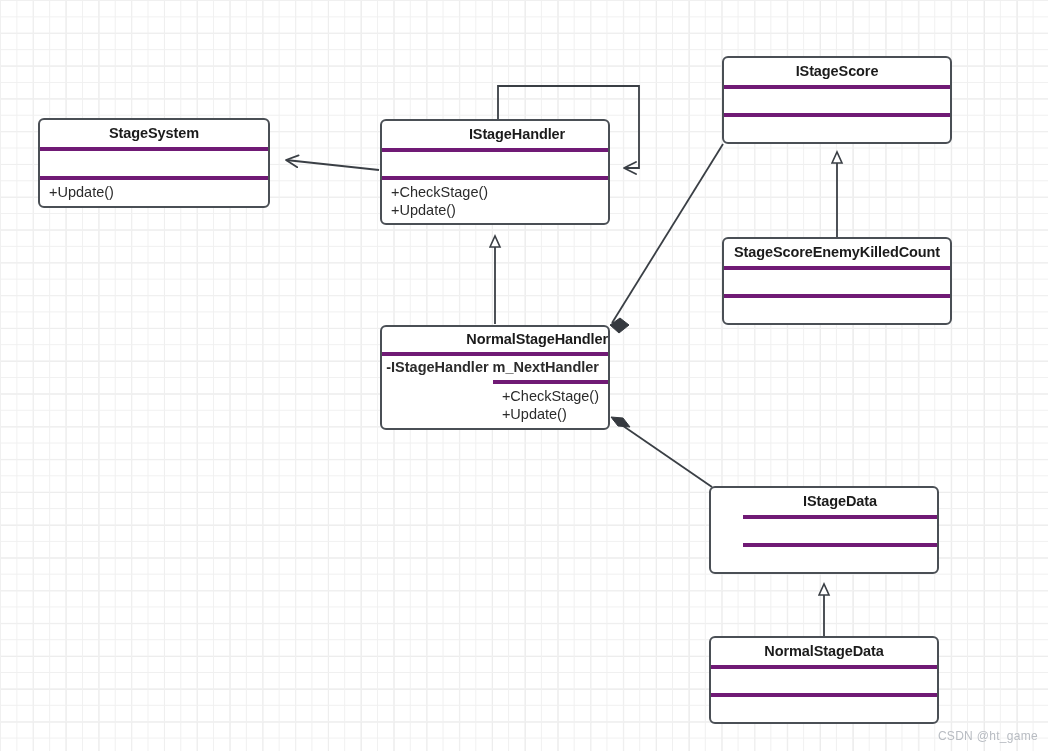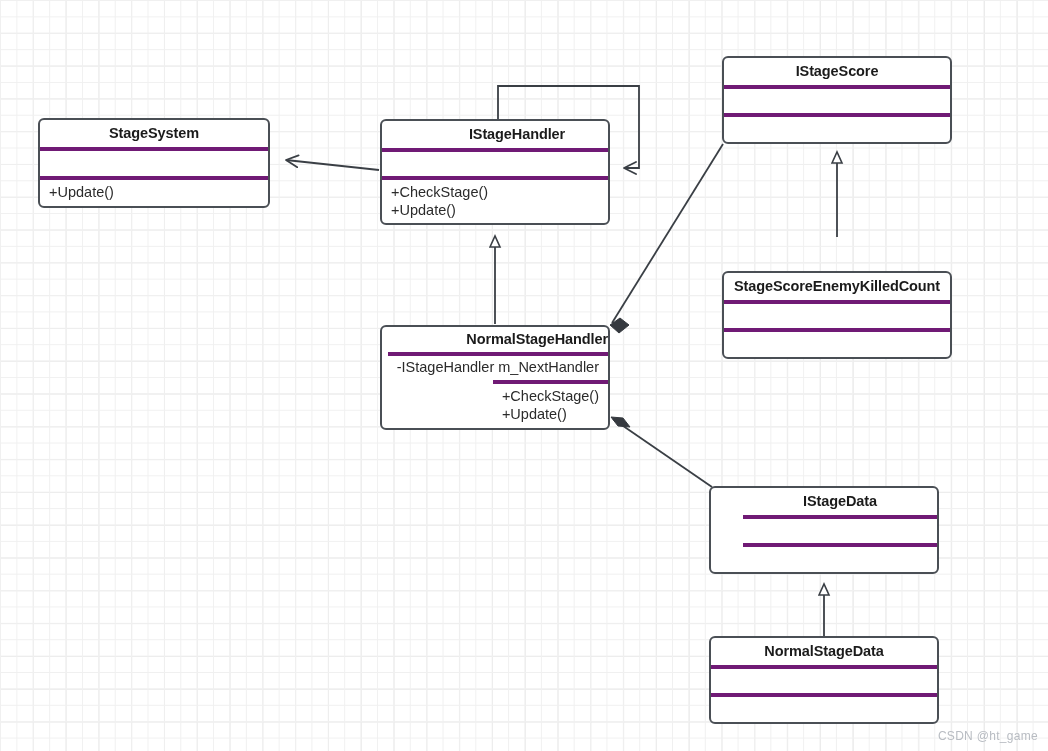--- a/index.html
+++ b/index.html
@@ -146,36 +146,36 @@
     <div class="uml-title" style="height:29px;padding-left:44px;">IStageHandler</div>
     <div class="uml-compartment center-v" style="height:30px;"></div>
     <div class="uml-compartment" style="height:47px;">
       <div class="uml-row">+CheckStage()</div>
       <div class="uml-row">+Update()</div>
     </div>
   </div>
 
   <div class="uml-class" style="left:380px; top:325px; width:230px; height:105px;align-items:flex-end;">
     <div class="uml-title" style="height:29px;">NormalStageHandler</div>
-    <div class="uml-compartment center-v" style="height:28px;">
+    <div class="uml-compartment center-v" style="height:28px;font-weight:bold;">
       <div class="uml-row">-IStageHandler m_NextHandler</div>
     </div>
     <div class="uml-compartment" style="height:48px;">
       <div class="uml-row">+CheckStage()</div>
       <div class="uml-row">+Update()</div>
     </div>
   </div>
 
   <div class="uml-class" style="left:722px; top:56px; width:230px; height:88px;">
     <div class="uml-title" style="height:29px;">IStageScore</div>
     <div class="uml-compartment" style="height:29px;"></div>
     <div class="uml-compartment" style="height:30px;"></div>
   </div>
 
-  <div class="uml-class" style="left:722px; top:237px; width:230px; height:88px;margin-top:34px;">
+  <div class="uml-class" style="left:722px; top:237px; width:230px; height:88px;">
     <div class="uml-title" style="height:29px;">StageScoreEnemyKilledCount</div>
     <div class="uml-compartment" style="height:29px;"></div>
     <div class="uml-compartment" style="height:30px;"></div>
   </div>
 
   <div class="uml-class" style="left:709px; top:486px; width:230px; height:88px;padding-left:32px;">
     <div class="uml-title" style="height:29px;">IStageData</div>
     <div class="uml-compartment" style="height:29px;"></div>
     <div class="uml-compartment" style="height:30px;"></div>
   </div>

